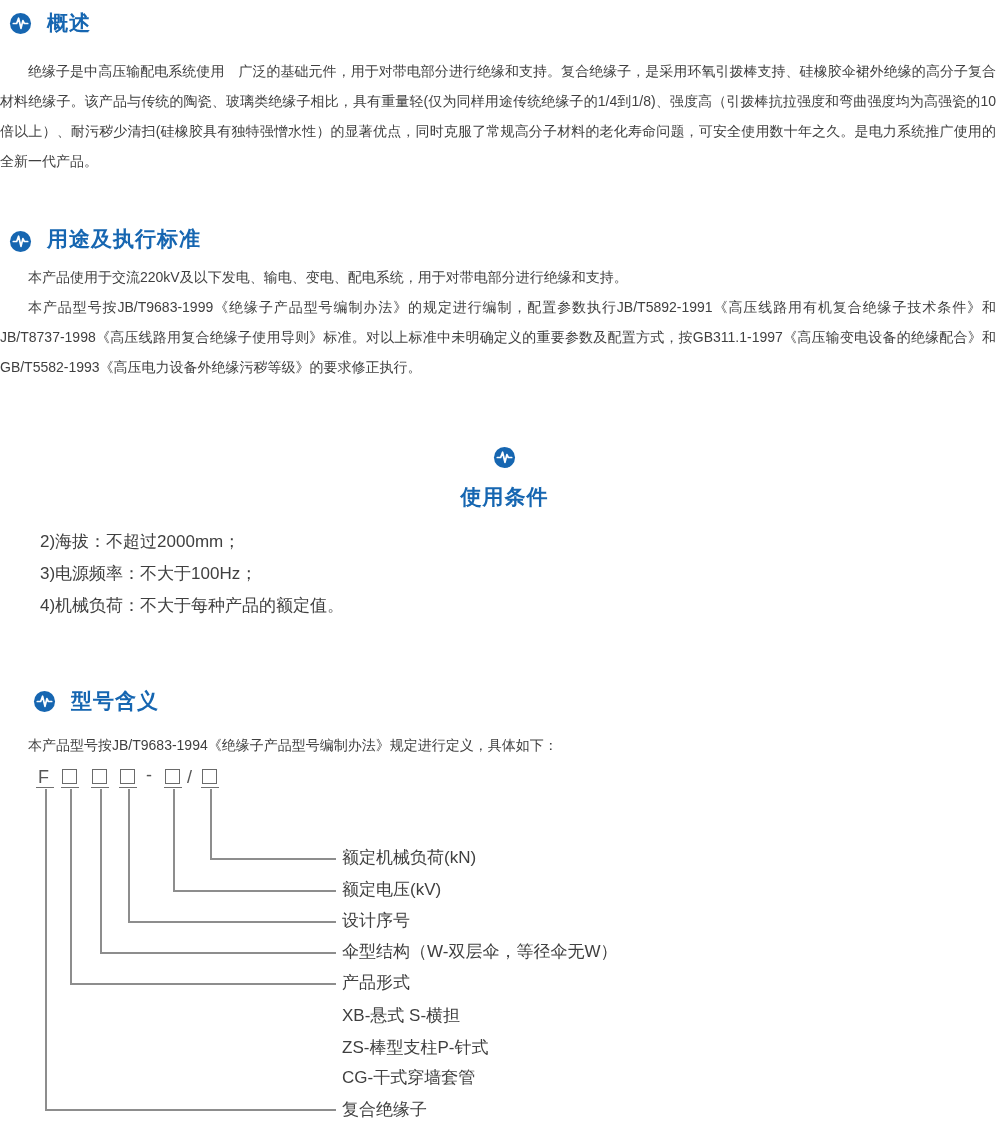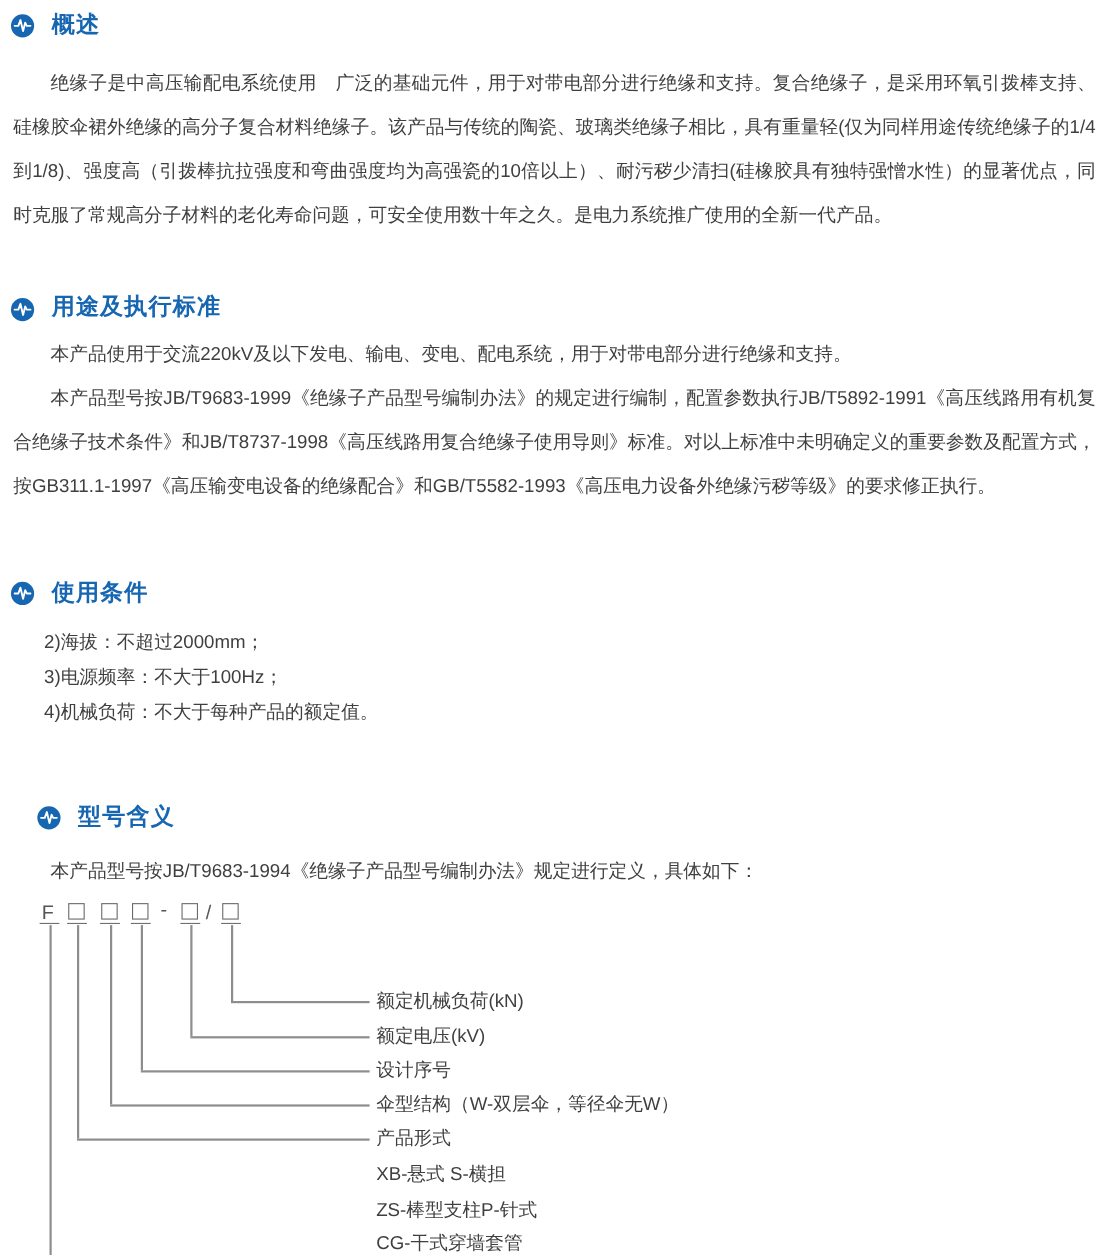--- a/index.html
+++ b/index.html
@@ -18,29 +18,29 @@
   .sec-head{
     display:flex;align-items:center;gap:15px;
     padding-left:9px;margin:0;
   }
   .sec-head .icon{width:23px;height:23px;display:inline-block;flex:0 0 23px;}
   .sec-head h2{
     margin:0;font-size:21px;line-height:26px;font-weight:600;
     color:var(--accent);letter-spacing:1px;
   }
   .para{
-    margin:0;padding:0 4px 0 12px;
-    font-size:17px;line-height:40px;
+    margin:0;padding:0 4px 0 0;
+    font-size:14px;line-height:30px;
     text-align:justify;text-indent:2em;
     color:var(--text);
   }
   .mt-p1{margin-top:20px;}
   .head-1{padding-top:10px;}
   .head-2{margin-top:52px;font-family:Liberation Mono, monospace;}
-  .head-3{margin-top:64px;}
+  .head-3{margin-top:64px;flex-direction:column;}
   .head-4{margin-top:66px;margin-left:24px;}
   .para-block{margin-top:8px;}
   .cond-list{margin:16px 0 0 0;padding:0 0 0 40px;list-style:none;}
   .cond-list li{font-size:17px;line-height:32px;color:var(--text);}
   .intro{margin-top:16px;}
   
   .diagram{position:relative;margin-top:5px;height:376px;}
   .code-char{
     position:absolute;top:2px;font-size:18px;line-height:20px;
     color:#555;font-weight:500;

